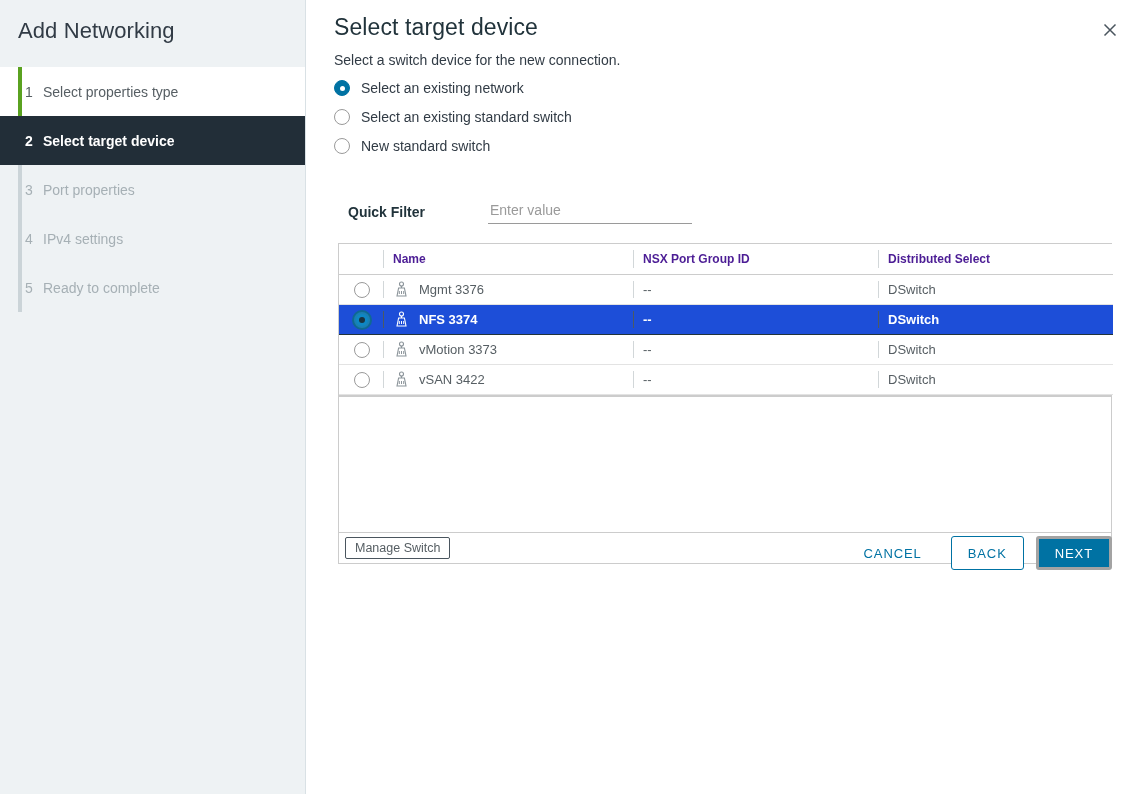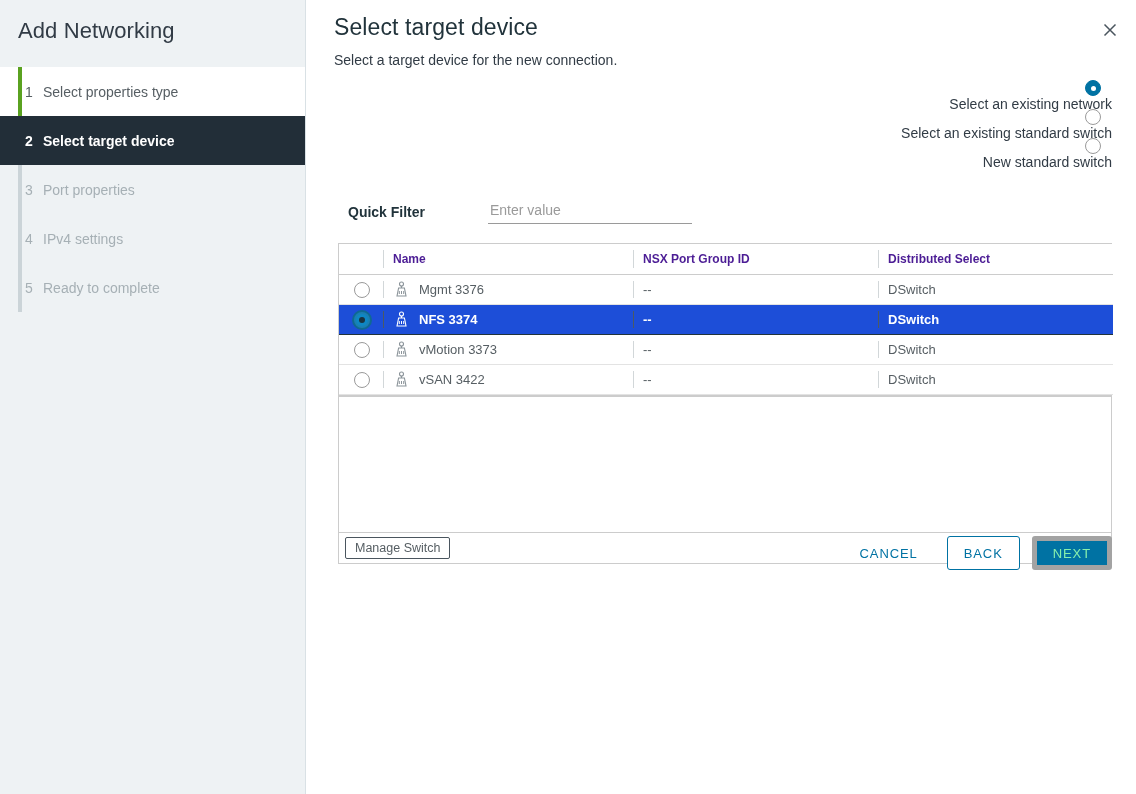--- a/index.html
+++ b/index.html
@@ -124,24 +124,23 @@
   }
   .page-subtitle {
     font-size: 14px;
     color: #313b45;
     margin: 11px 0 0 0;
   }
 
   .radio-group { margin-top: 12px; }
   .radio-row {
     display: flex;
-    align-items: flex-end;
+    align-items: flex-start;
     height: 29px;
     cursor: pointer;
-    flex-direction: column;
   }
   .radio-dot {
     width: 16px;
     height: 16px;
     border-radius: 50%;
     border: 1px solid #9a9a9a;
     background: #fff;
     box-sizing: border-box;
     margin-right: 11px;
     flex: 0 0 16px;
@@ -335,22 +334,22 @@
     border: 1px solid transparent;
     color: #0072a3;
   }
   .btn-outline {
     background: #fff;
     border: 1px solid #0072a3;
     color: #0072a3;
   }
   .btn-primary {
     background: #0072a3;
-    border: 5px solid #a3a3a3;
-    color: #86efac;
+    border: 3px solid #a3a3a3;
+    color: #ffffff;
   }
 </style>
 </head>
 <body>
 
 <div class="wizard">
 
   <div class="sidebar">
     <div class="wizard-title">Add Networking</div>
     <div class="steps">
@@ -385,21 +384,21 @@
 
   <div class="content">
 
     <div class="close-btn">
       <svg width="16" height="16" viewBox="0 0 16 16" aria-hidden="true">
         <path d="M2.5 2.5 L13.5 13.5 M13.5 2.5 L2.5 13.5" stroke="#4a555e" stroke-width="1.5" fill="none"></path>
       </svg>
     </div>
 
     <div class="page-title">Select target device</div>
-    <div class="page-subtitle">Select a target device for the new connection.</div>
+    <div class="page-subtitle">Select a switch device for the new connection.</div>
 
     <div class="radio-group">
       <label class="radio-row">
         <span class="radio-dot checked"></span>
         <span class="radio-label">Select an existing network</span>
       </label>
       <label class="radio-row">
         <span class="radio-dot"></span>
         <span class="radio-label">Select an existing standard switch</span>
       </label>

